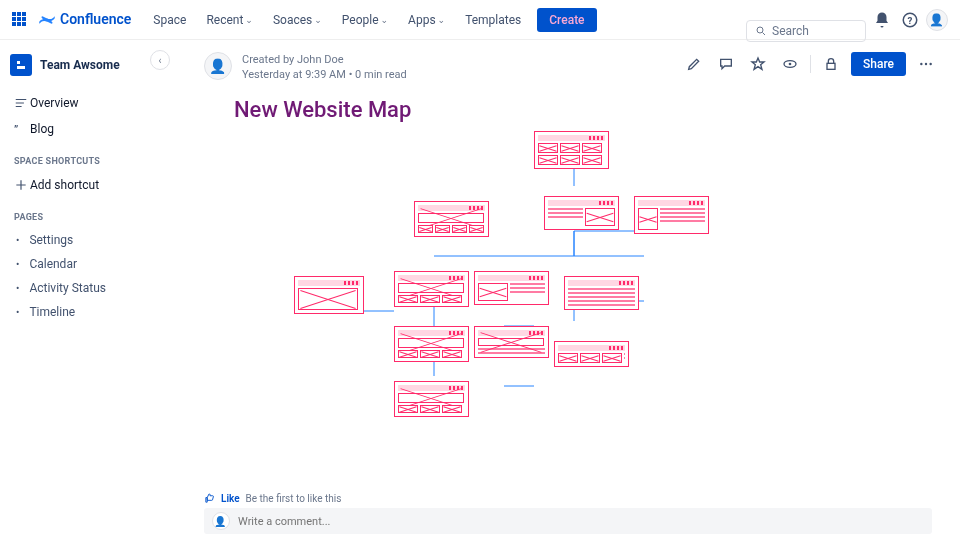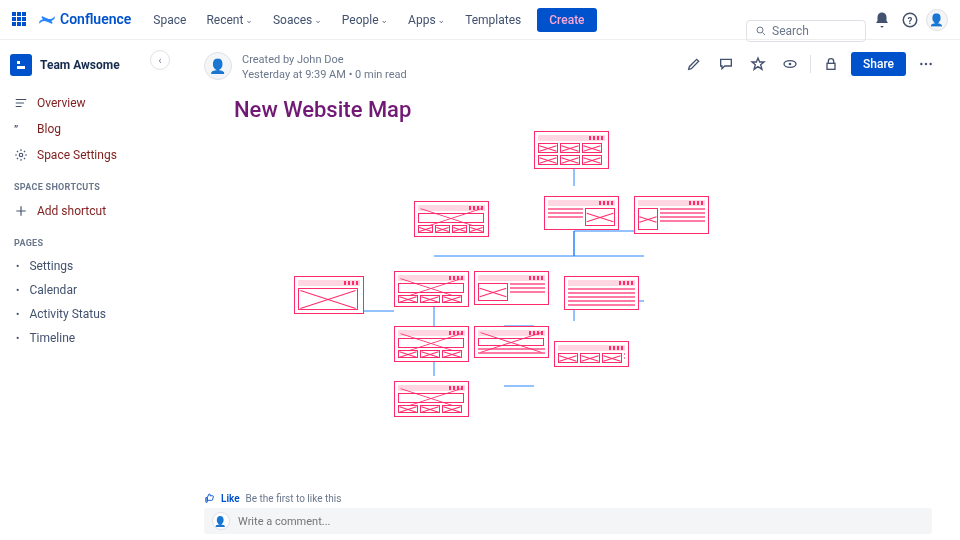--- a/index.html
+++ b/index.html
@@ -17,21 +17,21 @@
 .search svg { width:12px; height:12px; }
 .ic-btn { width:24px; height:24px; display:flex; align-items:center; justify-content:center; cursor:pointer; color:#42526e; }
 .ic-btn svg { width:18px; height:18px; }
 .avatar { width:22px; height:22px; border-radius:50%; background:#f4f5f7; border:1px solid #dfe1e6; display:flex; align-items:center; justify-content:center; font-size:12px; cursor:pointer; }
 .layout { display:flex; height:500px; }
 .sidebar { width:160px; padding:14px 10px; position:relative; }
 .collapse-side { position:absolute; right:-10px; top:10px; width:20px; height:20px; border-radius:50%; border:1px solid #dfe1e6; background:#fff; display:flex; align-items:center; justify-content:center; font-size:10px; cursor:pointer; color:#6b778c; }
 .space-title { display:flex; align-items:center; gap:8px; font-weight:700; font-size:12px; margin-bottom:14px; cursor:pointer; }
 .space-ic { width:22px; height:22px; background:#0052cc; border-radius:3px; display:flex; align-items:center; justify-content:center; }
 .space-ic svg { width:12px; height:12px; fill:#fff; }
-.nav-item { display:flex; align-items:center; gap:9px; padding:6px 4px; font-size:12px; color:#7f1d1d; cursor:pointer; }
+.nav-item { display:flex; align-items:center; gap:2px; padding:6px 4px; font-size:12px; color:#0f172a; cursor:pointer; }
 .nav-item svg { width:14px; height:14px; }
 .sec-head { font-size:9px; font-weight:700; color:#6b778c; letter-spacing:0.3px; text-transform:uppercase; margin:14px 0 6px 4px; }
 .dot-item { display:flex; align-items:center; gap:10px; padding:5px 6px; font-size:12px; color:#42526e; cursor:pointer; }
 .dot-item::before { content:"•"; color:#42526e; font-size:10px; }
 .main { flex:1; padding:12px 28px 0 44px; position:relative; overflow:hidden; }
 .byline-row { display:flex; align-items:flex-start; gap:10px; }
 .byline-avatar { width:28px; height:28px; border-radius:50%; background:#f4f5f7; border:1px solid #dfe1e6; display:flex; align-items:center; justify-content:center; font-size:14px; }
 .created { font-size:11px; color:#6b778c; line-height:1.4; }
 .toolbar { position:absolute; right:22px; top:12px; display:flex; align-items:center; gap:8px; }
 .toolbar .ic-btn svg { width:16px; height:16px; }
@@ -139,27 +139,20 @@
           <path stroke="#42526e" stroke-width="2" fill="none" d="M3 6h18M3 12h14M3 18h10"></path>
         </svg>
         <span>Overview</span>
       </div>
     <div class="nav-item">
         <svg viewBox="0 0 24 24">
           <text x="0" y="18" font-size="18" font-weight="bold" fill="#42526e">”</text>
         </svg>
         <span>Blog</span>
       </div>
-    <div class="nav-item">
-        <svg viewBox="0 0 24 24">
-          <circle cx="12" cy="12" r="3" fill="none" stroke="#42526e" stroke-width="2"></circle>
-          <path fill="none" stroke="#42526e" stroke-width="2" d="M12 2v3M12 19v3M2 12h3M19 12h3M5 5l2 2M17 17l2 2M19 5l-2 2M5 19l2-2"></path>
-        </svg>
-        <span>Space Settings</span>
-      </div>
     <div class="sec-head">SPACE SHORTCUTS</div>
     <div class="nav-item">
         <svg viewBox="0 0 24 24">
           <path stroke="#42526e" stroke-width="2" d="M12 4v16M4 12h16"></path>
         </svg>
         <span>Add shortcut</span>
       </div>
     <div class="sec-head">PAGES</div>
     <div class="dot-item">
         <span>Settings</span>

